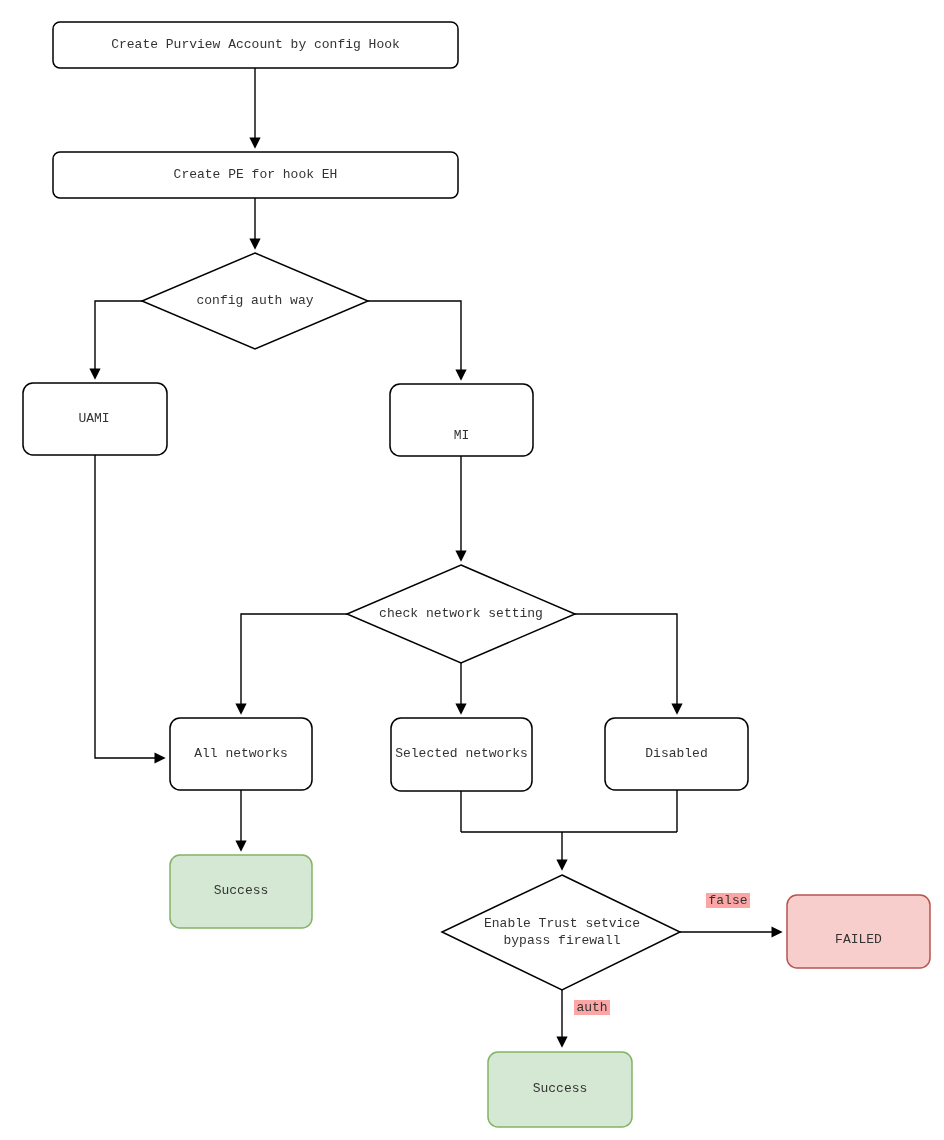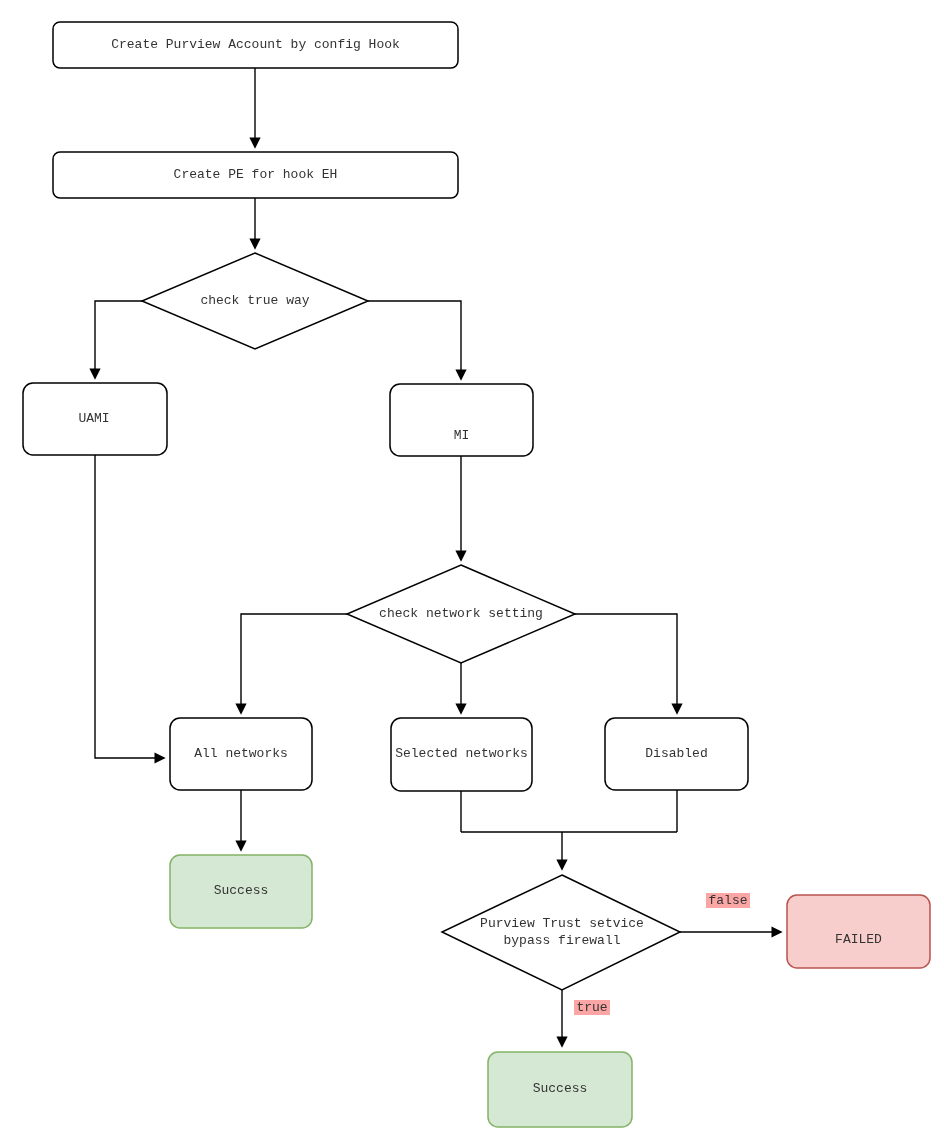--- a/index.html
+++ b/index.html
@@ -105,21 +105,21 @@
     </g>
   </svg>
 
   <div class="lbl" style="left:53px; top:22px; width:405px; height:46px;">
     <span>Create Purview Account by config Hook</span>
   </div>
   <div class="lbl" style="left:53px; top:152px; width:405px; height:46px;">
     <span>Create PE for hook EH</span>
   </div>
   <div class="lbl" style="left:142px; top:253px; width:226px; height:96px;">
-    <span>check true way</span>
+    <span>config auth way</span>
   </div>
   <div class="lbl" style="left:23px; top:383px; width:142px; height:72px;">
     <span>UAMI</span>
   </div>
   <div class="lbl" style="left:390px; top:384px; width:143px; height:72px;margin-top:16px;">
     <span>MI</span>
   </div>
   <div class="lbl" style="left:347px; top:565px; width:228px; height:98px;">
     <span>check network setting</span>
   </div>
@@ -129,29 +129,29 @@
   <div class="lbl" style="left:391px; top:718px; width:141px; height:73px;">
     <span>Selected networks</span>
   </div>
   <div class="lbl" style="left:605px; top:718px; width:143px; height:72px;">
     <span>Disabled</span>
   </div>
   <div class="lbl" style="left:170px; top:855px; width:142px; height:73px;">
     <span>Success</span>
   </div>
   <div class="lbl wrap-narrow" style="left:442px; top:875px; width:240px; height:115px;">
-    <span>Purview Trust setvice bypass firewall</span>
+    <span>Enable Trust setvice bypass firewall</span>
   </div>
   <div class="lbl" style="left:787px; top:895px; width:143px; height:91px;">
     <span>FAILED</span>
   </div>
   <div class="lbl" style="left:488px; top:1052px; width:144px; height:75px;">
     <span>Success</span>
   </div>
 
   <div class="edge-lbl" style="left:701px; top:892px; width:54px; height:17px;">
     <span>false</span>
   </div>
   <div class="edge-lbl" style="left:568px; top:999px; width:48px; height:17px;">
-    <span>true</span>
+    <span>auth</span>
   </div>
 
 </div>
 
 </body></html>

